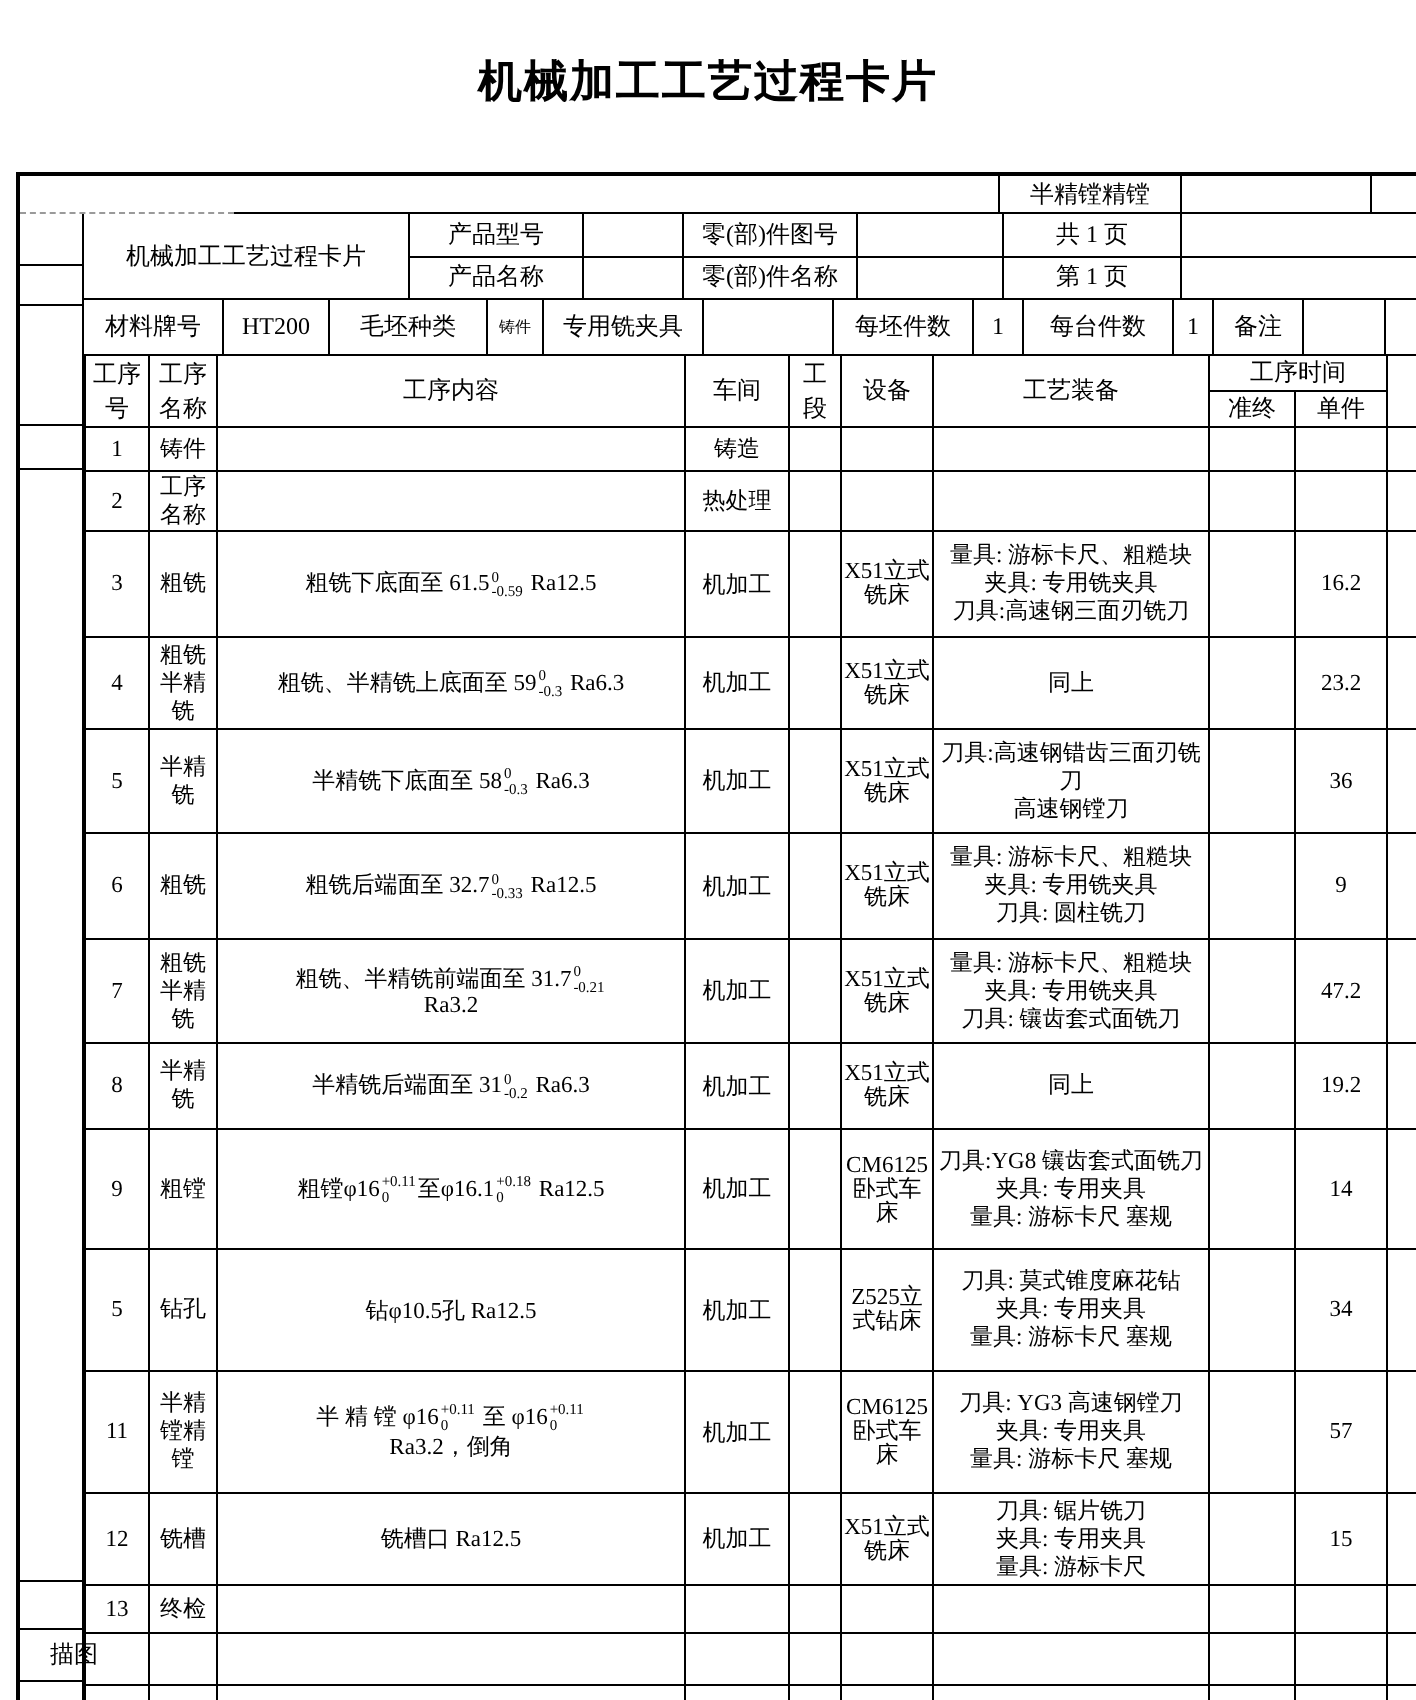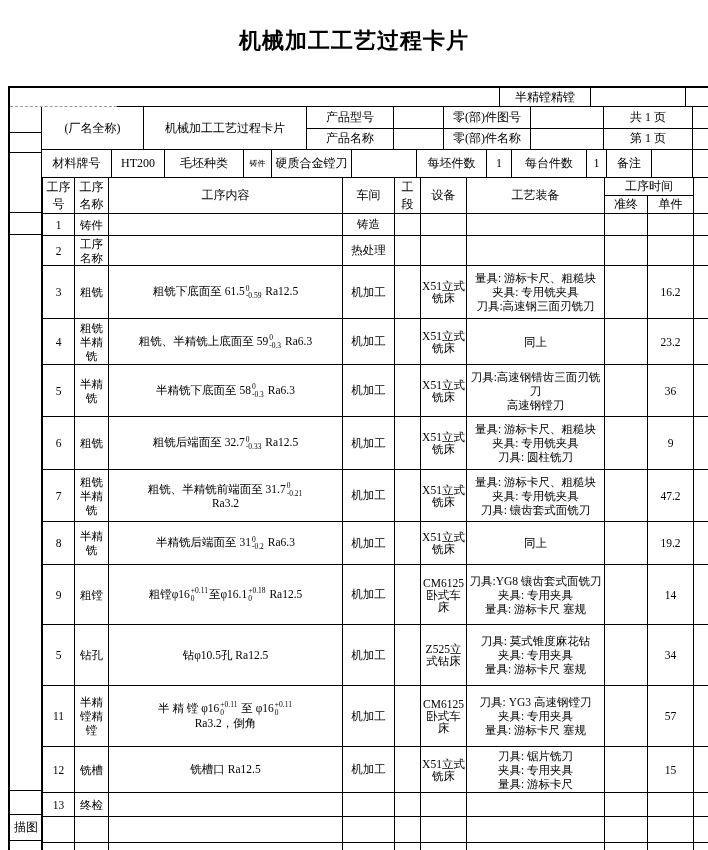--- a/index.html
+++ b/index.html
@@ -12,21 +12,21 @@
   .rowA{position:absolute;left:0;top:0;width:700px;height:19px;display:flex;border-bottom:1px solid #000}
   .rowA .sp{width:489px}
   .rowA .lab{width:92px;border-left:1px solid #000;border-right:1px solid #000;
     display:flex;align-items:center;justify-content:center;font-size:12px}
   .rowA .val{width:94px}
   .rowA .cut{flex:1;border-left:1px solid #000}
   .dash{position:absolute;left:0;top:18px;width:107px;height:2px;background:#fff;border-top:1px dashed #9a9a9a}
   
   .margincol{position:absolute;left:0;top:19px;width:32px;height:747px;border-right:1px solid #000;font-size:12px}
   .mline{position:absolute;left:0;width:32px;height:0;border-top:1px solid #000}
-  .mlabel{position:absolute;left:0;width:32px;text-align:center;display:flex;align-items:center;justify-content:center}
+  .mlabel{position:absolute;left:11px;width:32px;text-align:center;display:flex;align-items:center;justify-content:center}
   
   .hdr{position:absolute;left:32px;top:19px;width:668px;font-size:12px}
   .bc{display:flex;height:43px;border-bottom:1px solid #000}
   .hcell{border-right:1px solid #000;display:flex;align-items:center;justify-content:center;overflow:hidden}
   .bc .company{width:102px}
   .bc .cardname{width:163px;font-size:12px}
   .bc .right{flex:1;display:flex;flex-direction:column}
   .bc .r{display:flex;height:21px}
   .bc .r+.r{height:22px;border-top:1px solid #000}
   .w87{width:87px}.w50{width:50px}.w73{width:73px}.w89{width:89px}.wcut{flex:1;border-right:none}
@@ -68,21 +68,20 @@
     <div class="mline" style="top:105px"></div>
     <div class="mline" style="top:127px"></div>
     <div class="mline" style="top:683px"></div>
     <div class="mline" style="top:707px"></div>
     <div class="mline" style="top:733px"></div>
     <div class="mlabel" style="top:707px;height:26px">描图</div>
   </div>
 
   <div class="hdr">
     <div class="bc">
-      <div class="hcell company">(厂名全称)</div>
       <div class="hcell cardname">机械加工工艺过程卡片</div>
       <div class="right">
         <div class="r">
           <div class="hcell w87">产品型号</div>
           <div class="hcell w50"></div>
           <div class="hcell w87">零(部)件图号</div>
           <div class="hcell w73"></div>
           <div class="hcell w89">共 1 页</div>
           <div class="hcell wcut"></div>
         </div>
@@ -94,21 +93,21 @@
           <div class="hcell w89">第 1 页</div>
           <div class="hcell wcut"></div>
         </div>
       </div>
     </div>
     <div class="rowD">
       <div class="hcell d0">材料牌号</div>
       <div class="hcell d1">HT200</div>
       <div class="hcell d2">毛坯种类</div>
       <div class="hcell d3">铸件</div>
-      <div class="hcell d4">硬质合金镗刀</div>
+      <div class="hcell d4">专用铣夹具</div>
       <div class="hcell d5"></div>
       <div class="hcell d6">每坯件数</div>
       <div class="hcell d7">1</div>
       <div class="hcell d8">每台件数</div>
       <div class="hcell d9">1</div>
       <div class="hcell d10">备注</div>
       <div class="hcell d11"></div>
       <div class="hcell d12"></div>
     </div>
   </div>

